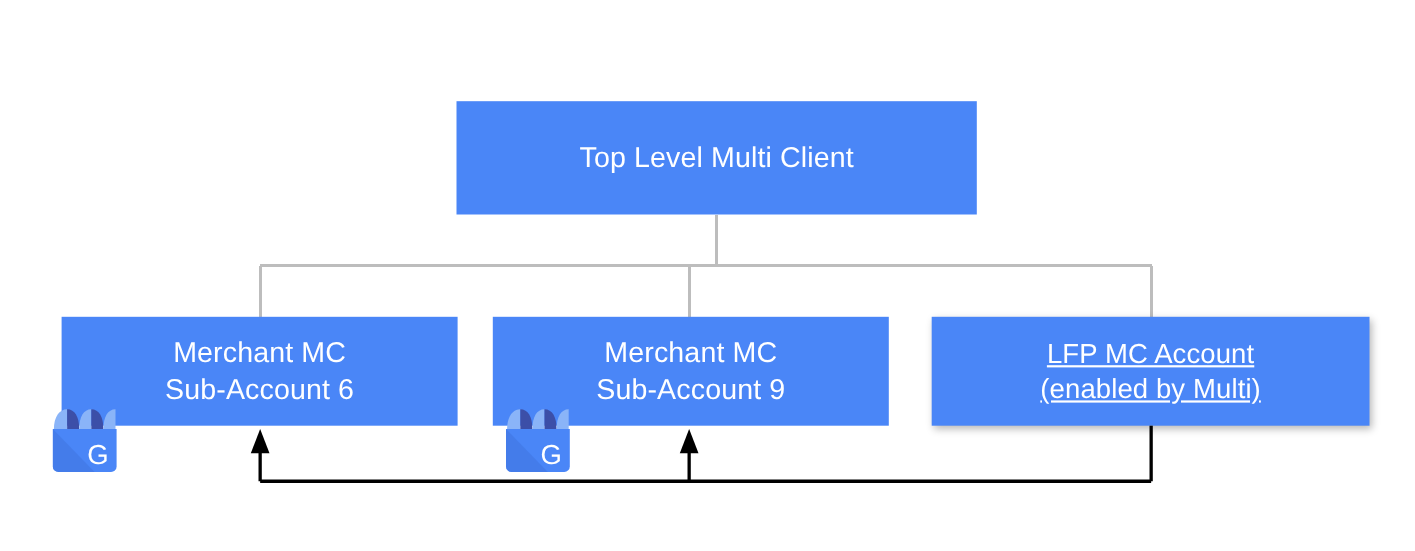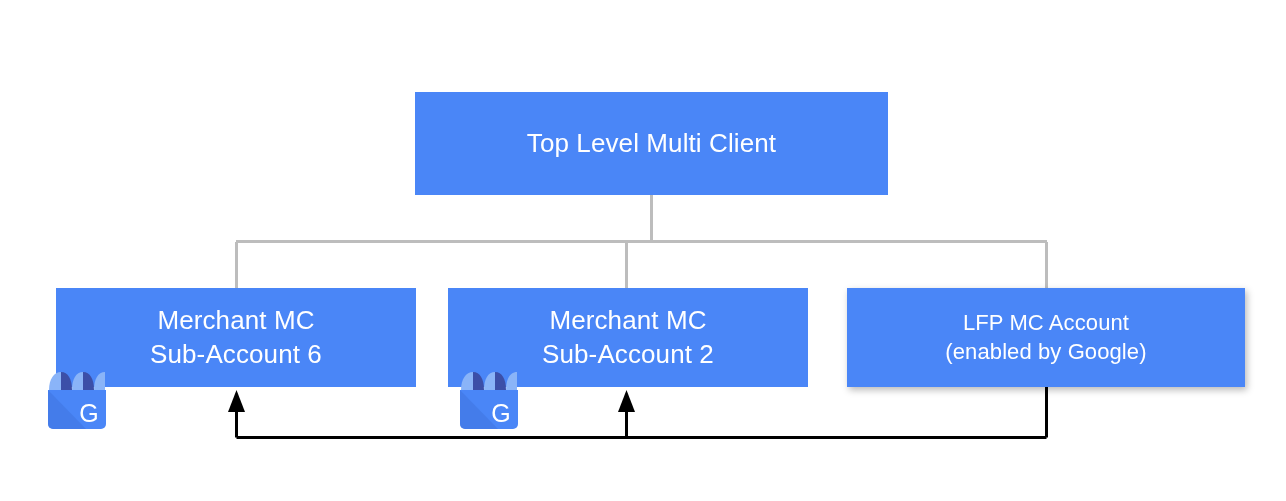--- a/index.html
+++ b/index.html
@@ -82,21 +82,22 @@
     height: 99px;
   }
   #node-lfp {
     left: 847px;
     top: 288px;
     width: 398px;
     height: 99px;
     box-shadow: 2px 3px 7px rgba(0, 0, 0, 0.28);
   }
   #node-lfp .node-text {
-    font-size: 22px;
+    font-size: 25px;
+    text-decoration: underline;
   }
 
   
   .gmb-icon {
     position: absolute;
     z-index: 4;
     width: 74px;
     height: 74px;
   }
   #gmb-icon-1 {
@@ -125,25 +126,25 @@
 
   <div class="node-box" id="node-top">
     <div class="node-text"><span>Top Level Multi Client</span></div>
   </div>
 
   <div class="node-box" id="node-sub1">
     <div class="node-text"><span>Merchant MC</span><span class="line2">Sub-Account 6</span></div>
   </div>
 
   <div class="node-box" id="node-sub2">
-    <div class="node-text"><span>Merchant MC</span><span class="line2">Sub-Account 2</span></div>
+    <div class="node-text"><span>Merchant MC</span><span class="line2">Sub-Account 9</span></div>
   </div>
 
   <div class="node-box" id="node-lfp">
-    <div class="node-text"><span>LFP MC Account</span><span class="line2">(enabled by Google)</span></div>
+    <div class="node-text"><span>LFP MC Account</span><span class="line2">(enabled by Multi)</span></div>
   </div>
 
   <svg id="arrow-layer" viewBox="0 0 1286 501" width="1286" height="501" aria-hidden="true">
     <g stroke="#000000" stroke-width="3" fill="none">
       <line x1="1046.5" y1="387" x2="1046.5" y2="437.5"></line>
       <line x1="1046.5" y1="437.5" x2="236.5" y2="437.5"></line>
       <line x1="626.5" y1="437.5" x2="626.5" y2="400"></line>
       <line x1="236.5" y1="437.5" x2="236.5" y2="400"></line>
     </g>
     <polygon points="236.5,390 228,412 245,412" fill="#000000"></polygon>

